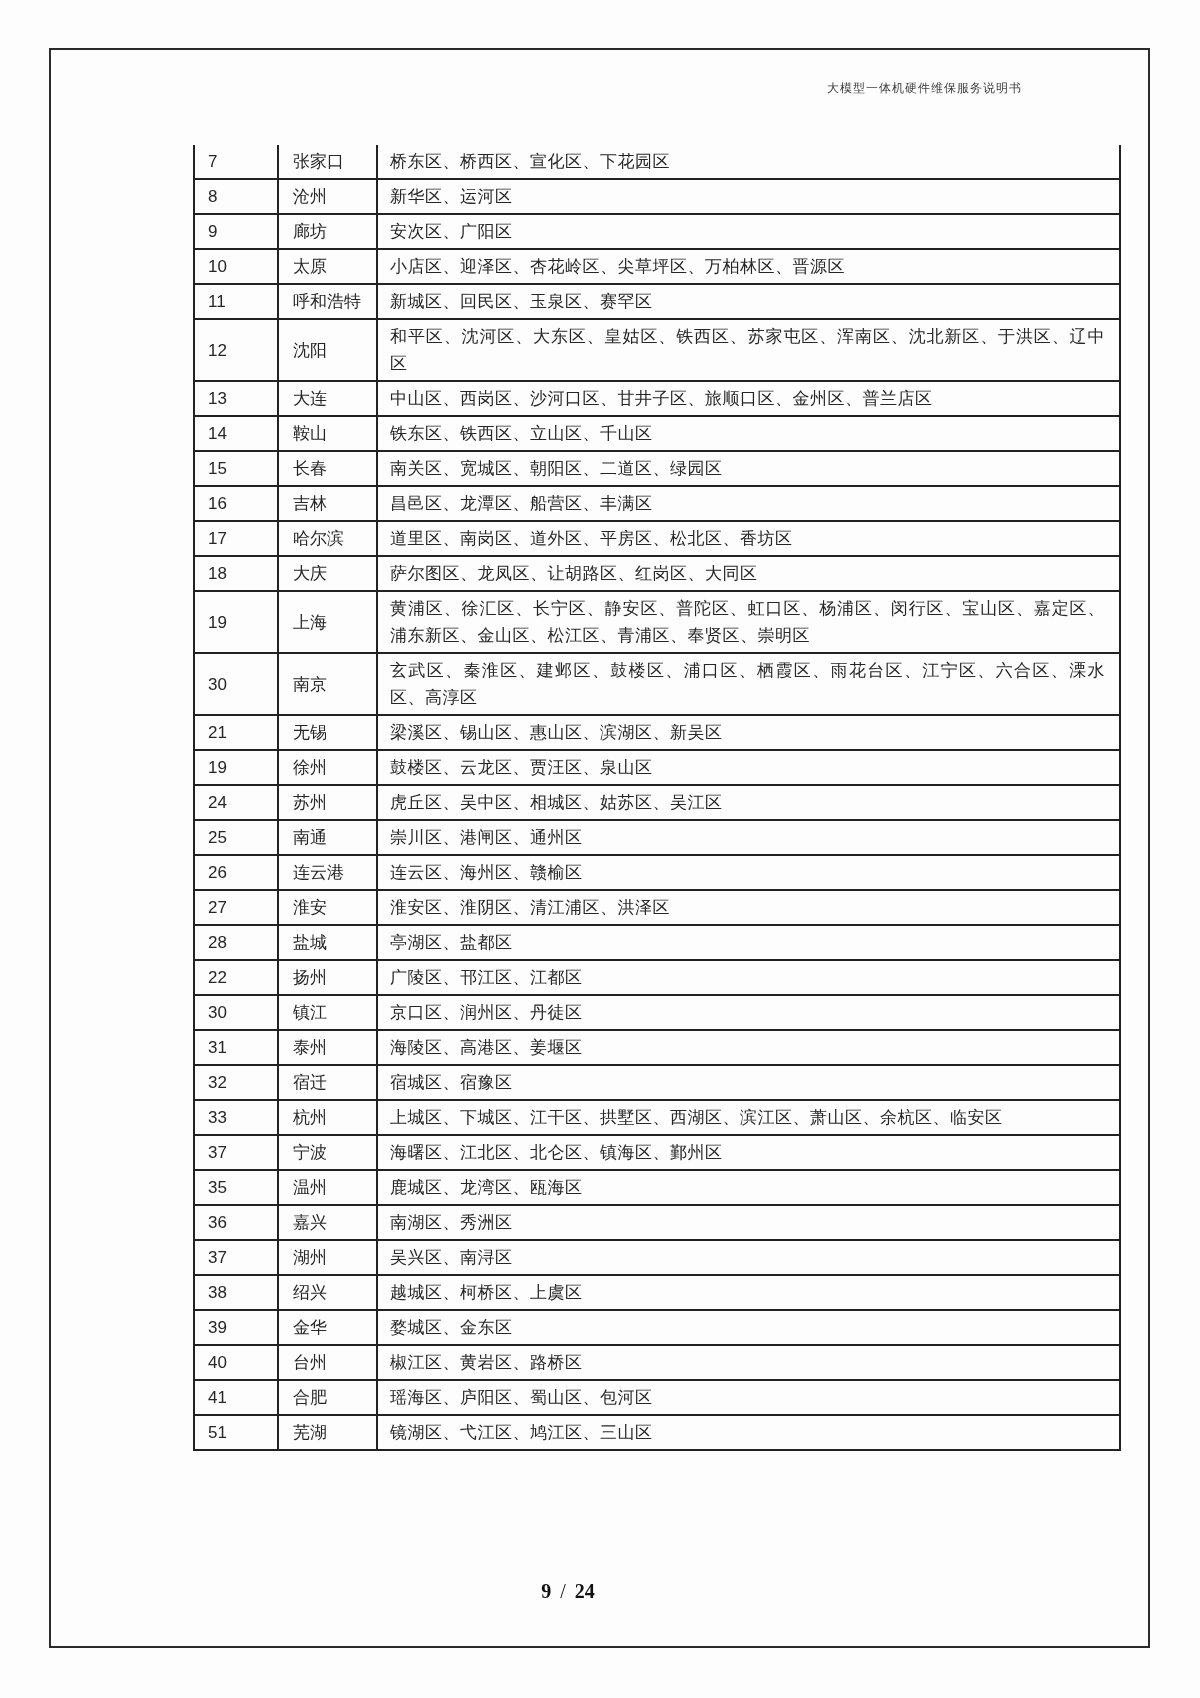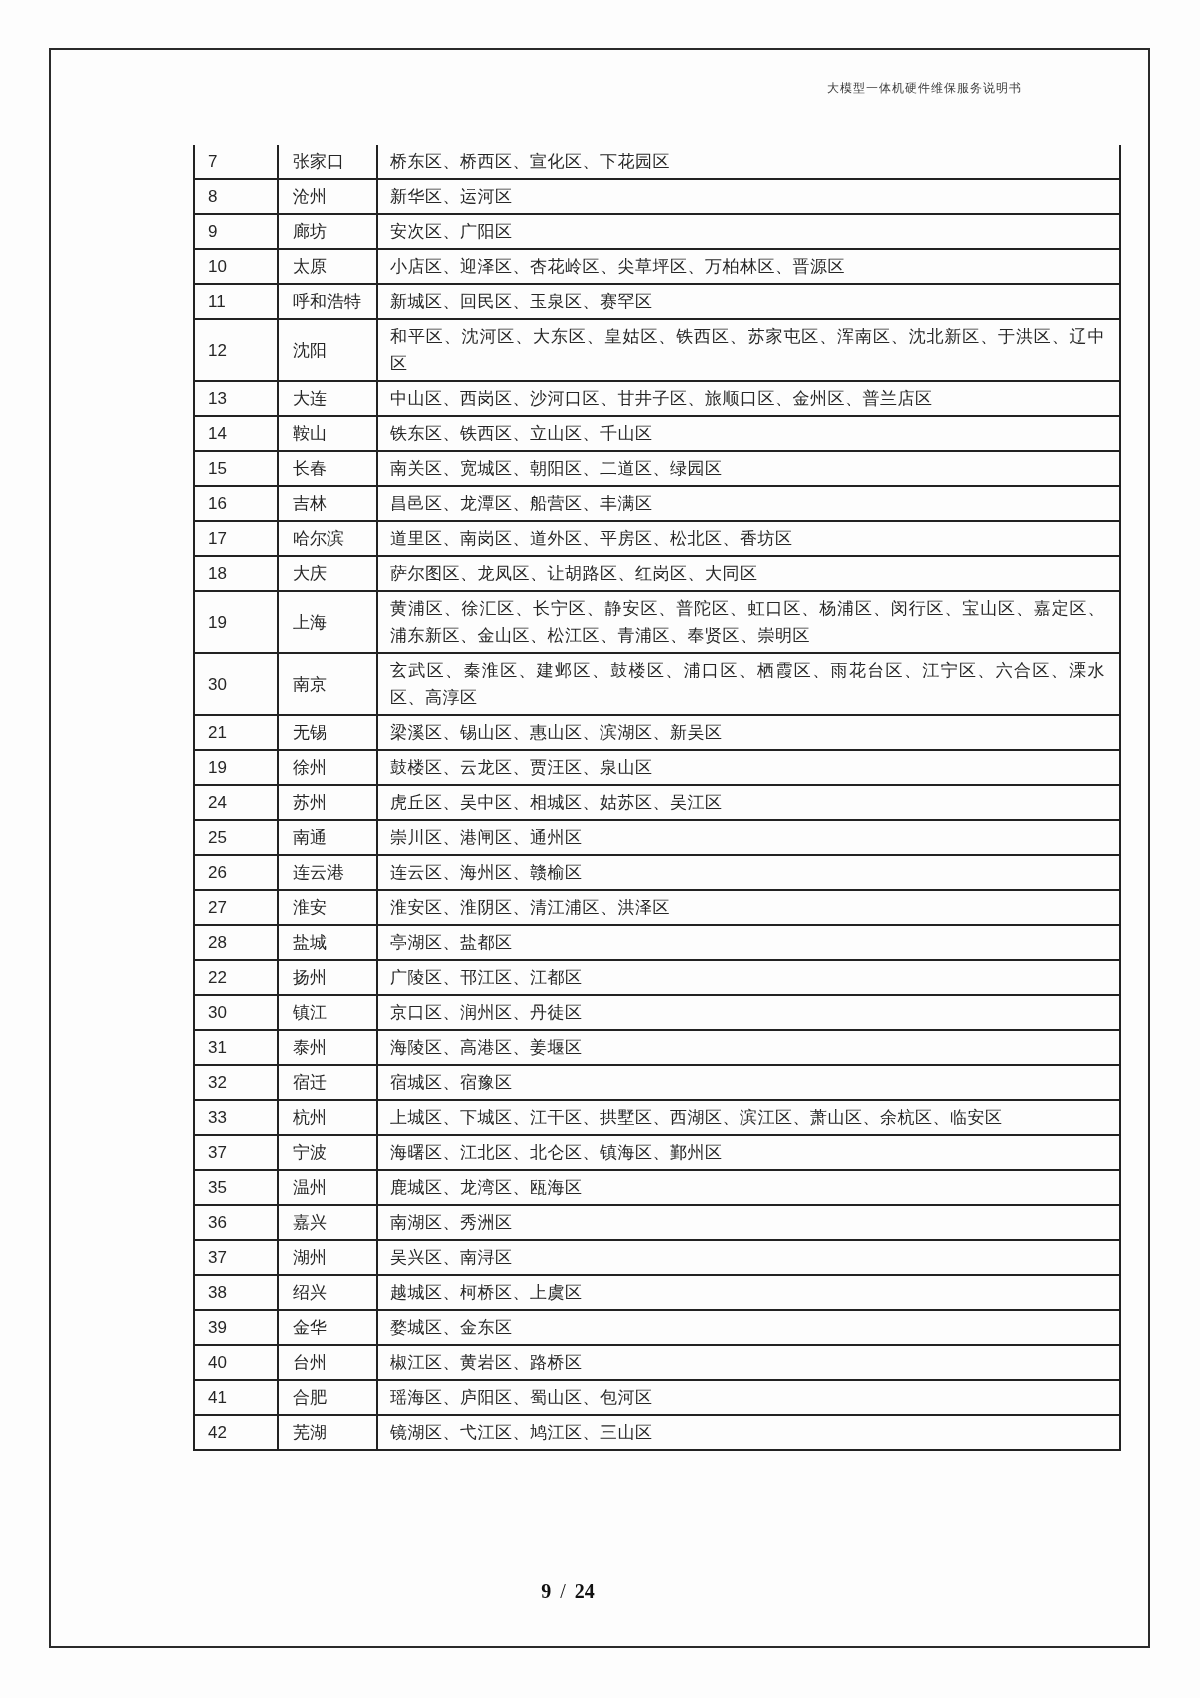--- a/index.html
+++ b/index.html
@@ -268,21 +268,21 @@
       <td class="c-no">40</td>
       <td class="c-city">台州</td>
       <td class="c-dist">椒江区、黄岩区、路桥区</td>
     </tr>
         <tr>
       <td class="c-no">41</td>
       <td class="c-city">合肥</td>
       <td class="c-dist">瑶海区、庐阳区、蜀山区、包河区</td>
     </tr>
         <tr>
-      <td class="c-no">42</td>
+      <td class="c-no">51</td>
       <td class="c-city">芜湖</td>
       <td class="c-dist">镜湖区、弋江区、鸠江区、三山区</td>
     </tr>
       </tbody>
   </table>
 
   <div class="footer">
     <span>9</span><span class="sep">/</span><span>24</span>
   </div>
 

